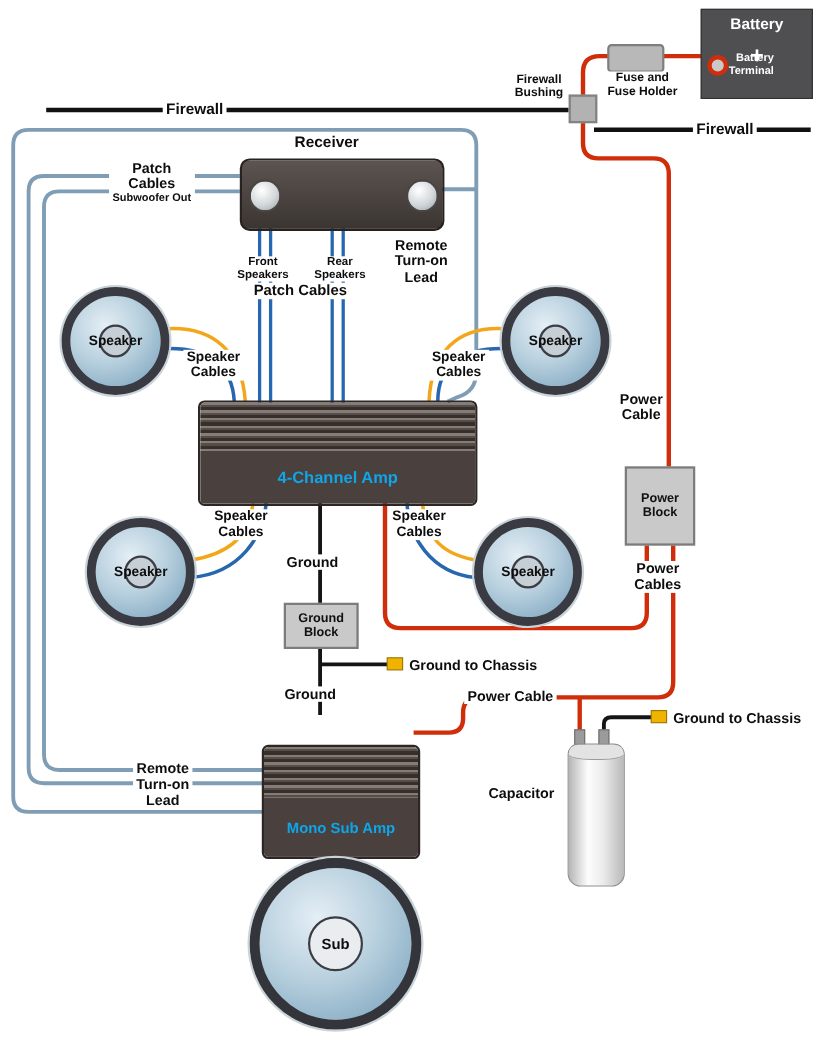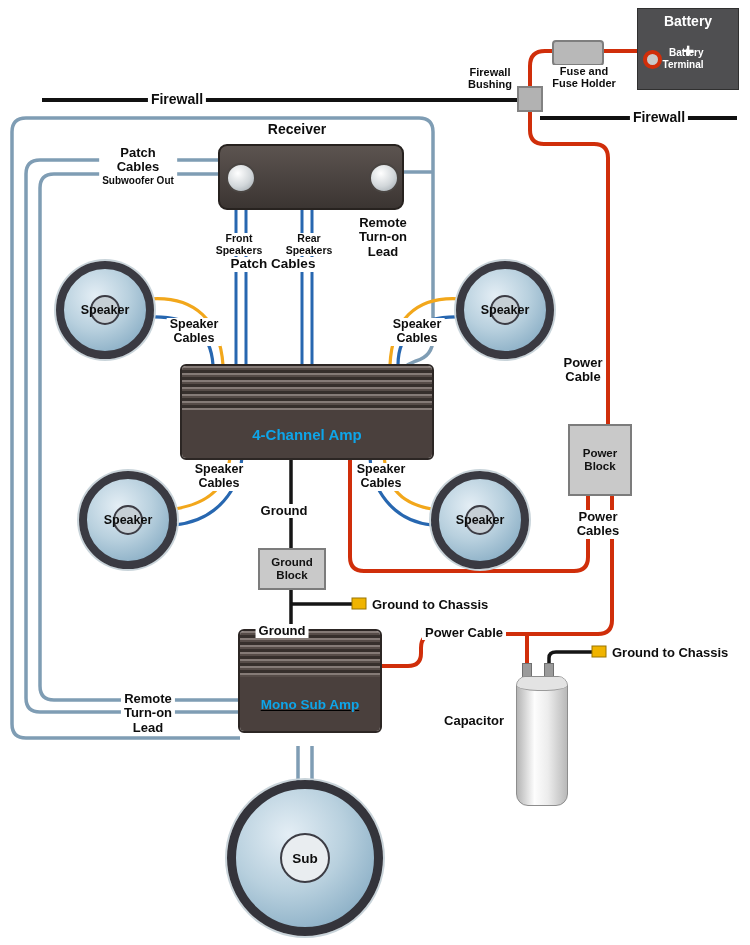--- a/index.html
+++ b/index.html
@@ -44,21 +44,21 @@
   .freq{position:absolute;left:6px;top:11px;font:bold 11px "Liberation Sans",sans-serif;color:#6fd2f2;}
   .bars{position:absolute;right:5px;bottom:7px;width:40px;height:20px;
         background:repeating-linear-gradient(90deg,#49b8e0 0 3px,rgba(0,0,0,0) 3px 6px);}
 
   .amp{position:absolute;border:2px solid #2c2624;border-radius:6px;overflow:hidden;z-index:10;}
   .amp .fins{background:repeating-linear-gradient(180deg,#857b77 0 2px,#564c48 2px 4px,#362f2c 4px 7px);}
   .amp .body{background:#4a403d;display:flex;align-items:center;justify-content:center;}
   .amp .alabel{font:bold 15px "Liberation Sans",sans-serif;color:#0ea5e9;}
   .amp4{left:180px;top:364px;width:250px;height:92px;}
   .amp4 .fins{height:44px;} .amp4 .body{height:48px;}
-  .ampmono{left:238px;top:629px;width:140px;height:100px;text-decoration:underline;}
+  .ampmono{left:238px;top:677px;width:140px;height:100px;}
   .ampmono .fins{height:46px;} .ampmono .body{height:54px;}
   .ampmono .alabel{font-size:13.5px;}
 
   .block{position:absolute;background:#c9c9c9;border:2px solid #7c7c7c;display:flex;flex-direction:column;
         align-items:center;justify-content:center;z-index:10;
         font:bold 11.5px "Liberation Sans",sans-serif;color:#111;line-height:1.15;text-align:center;}
   .gblock{left:258px;top:548px;width:64px;height:38px;}
   .pblock{left:568px;top:424px;width:60px;height:68px;}
 
   .speaker{position:absolute;width:82px;height:82px;border:8px solid #3a3a42;border-radius:50%;

